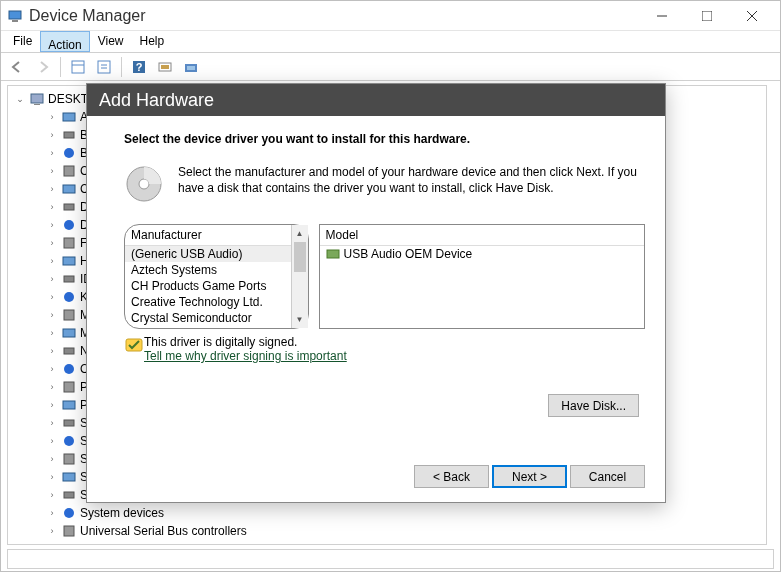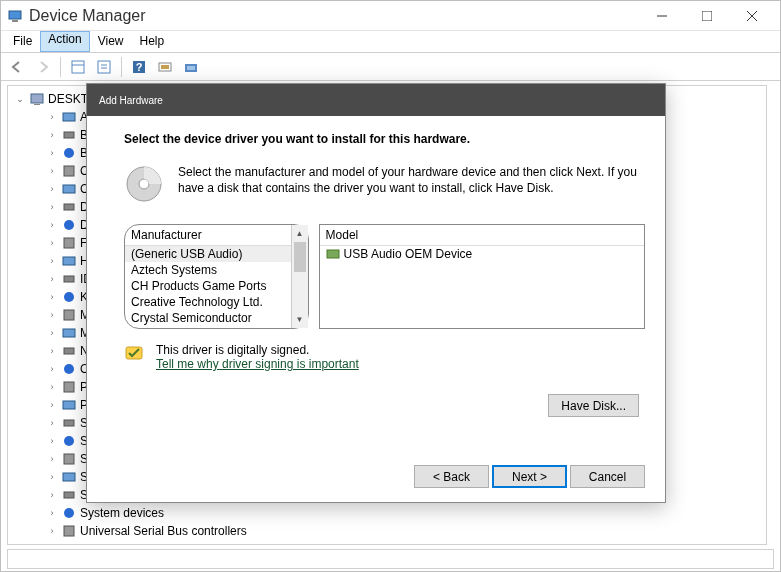--- a/index.html
+++ b/index.html
@@ -7,55 +7,55 @@
 
 
 .win { position: absolute; left: 0; top: 0; width: 781px; height: 572px; border: 1px solid #bfbfbf; background: #fff; }
 .titlebar { height: 30px; display: flex; align-items: center; padding: 0 6px; background: #fff; border-bottom: 1px solid #e5e5e5; }
 .titlebar .ticon { width: 16px; height: 16px; margin-right: 6px; }
 .titlebar .ttxt { font-size: 16px; flex: 1; color: #333; }
 .titlebar .wbtns { display: flex; }
 .titlebar .wbtn { width: 45px; height: 30px; display: flex; align-items: center; justify-content: center; color: #555; font-size: 10px; }
 .menubar { height: 22px; display: flex; align-items: stretch; padding: 0 4px; border-bottom: 1px solid #d0d0d0; font-size: 12px; }
 .menubar .mi { padding: 3px 8px; cursor: default; }
-.menubar .mi.active { background: #cde6f7; border: 1px solid #7eb4e8; padding: 0 7px; }
+.menubar .mi.active { background: #cde6f7; border: 1px solid #7eb4e8; padding: 6px 7px; }
 .toolbar { height: 28px; display: flex; align-items: center; border-bottom: 1px solid #d0d0d0; padding: 0 4px; gap: 2px; }
 .tbtn { width: 24px; height: 24px; display: flex; align-items: center; justify-content: center; border: 1px solid transparent; }
 .tsep { width: 1px; height: 20px; background: #d0d0d0; margin: 0 3px; }
 
 
 .tree { position: absolute; left: 6px; top: 84px; width: 760px; height: 460px; border: 1px solid #d0d0d0; font-size: 12px; overflow: hidden; background: #fff; }
 .tree-inner { padding: 4px 6px; }
 .tnode { display: flex; align-items: center; height: 18px; white-space: nowrap; }
 .tnode.root { padding-left: 0; }
 .tnode.child { padding-left: 32px; }
 .twist { width: 12px; display: inline-flex; justify-content: center; color: #666; font-size: 9px; }
 .ticon2 { width: 16px; height: 16px; margin: 0 3px; display: inline-flex; align-items: center; justify-content: center; }
 .statusbar { position: absolute; bottom: 2px; left: 6px; right: 6px; height: 20px; border: 1px solid #d0d0d0; }
 
 
 .dlg { position: absolute; left: 85px; top: 82px; width: 580px; height: 420px; background: #fff; border: 1px solid #888; box-shadow: 0 5px 20px rgba(0,0,0,.25); z-index: 10; }
-.dlg-title { height: 30px; background: #4a4a4a; color: #fff; display: flex; align-items: center; padding: 16px 12px; font-size: 10px; }
+.dlg-title { height: 30px; background: #4a4a4a; color: #fff; display: flex; align-items: center; padding: 16px 12px; font-size: 18px; }
 .dlg-body { padding: 16px 20px 0 37px; }
 .dlg-head { font-size: 12px; font-weight: bold; margin-bottom: 18px; }
 .dlg-info { display: flex; align-items: flex-start; gap: 14px; margin-bottom: 20px; }
 .diskicon { width: 40px; height: 40px; flex-shrink: 0; }
 .dlg-info p { font-size: 12px; line-height: 1.35; }
 .lists { display: flex; gap: 10px; }
 .listbox { border: 1px solid #888; font-size: 12px; background: #fff; position: relative; }
 .lb-manu { width: 195px; height: 105px; border-radius: 15px; }
 .lb-model { width: 345px; height: 105px; }
 .lb-head { padding: 3px 6px; border-bottom: 1px solid #ddd; }
 .lb-items { overflow: hidden; }
 .lb-item { padding: 1px 6px; }
 .lb-item.sel { background: #eee; }
 .lb-scroll { position: absolute; right: 0; top: 0; width: 17px; bottom: 0; background: #f0f0f0; border-left: 1px solid #ccc; }
 .lb-scroll .sar { height: 17px; display: flex; align-items: center; justify-content: center; font-size: 8px; color: #555; }
 .lb-scroll .sthumb { position: absolute; top: 17px; left: 2px; right: 2px; height: 30px; background: #c8c8c8; }
-.sign-row { display: flex; align-items: flex-start; margin-top: 14px; gap: 12px; }
+.sign-row { display: flex; align-items: flex-start; margin-top: 6px; gap: 0; }
 .sign-row .sicon { width: 20px; height: 20px; }
 .sign-row .stxt { font-size: 12px; }
 .sign-row a { color: #14532d; text-decoration: underline; font-size: 12px; }
 .havedisk { position: absolute; right: 26px; top: 310px; }
 .dlg-btns { position: absolute; bottom: 14px; right: 20px; display: flex; gap: 3px; }
 .btn { min-width: 75px; height: 23px; font-size: 12px; background: #e1e1e1; border: 1px solid #adadad; display: inline-flex; align-items: center; justify-content: center; padding: 0 12px; cursor: default; }
 .btn.default { border: 2px solid #0078d7; }
 .btn.wide { min-width: 88px; }
 
 .model-item { display: flex; align-items: flex-start; gap: 4px; padding: 1px 6px; }

